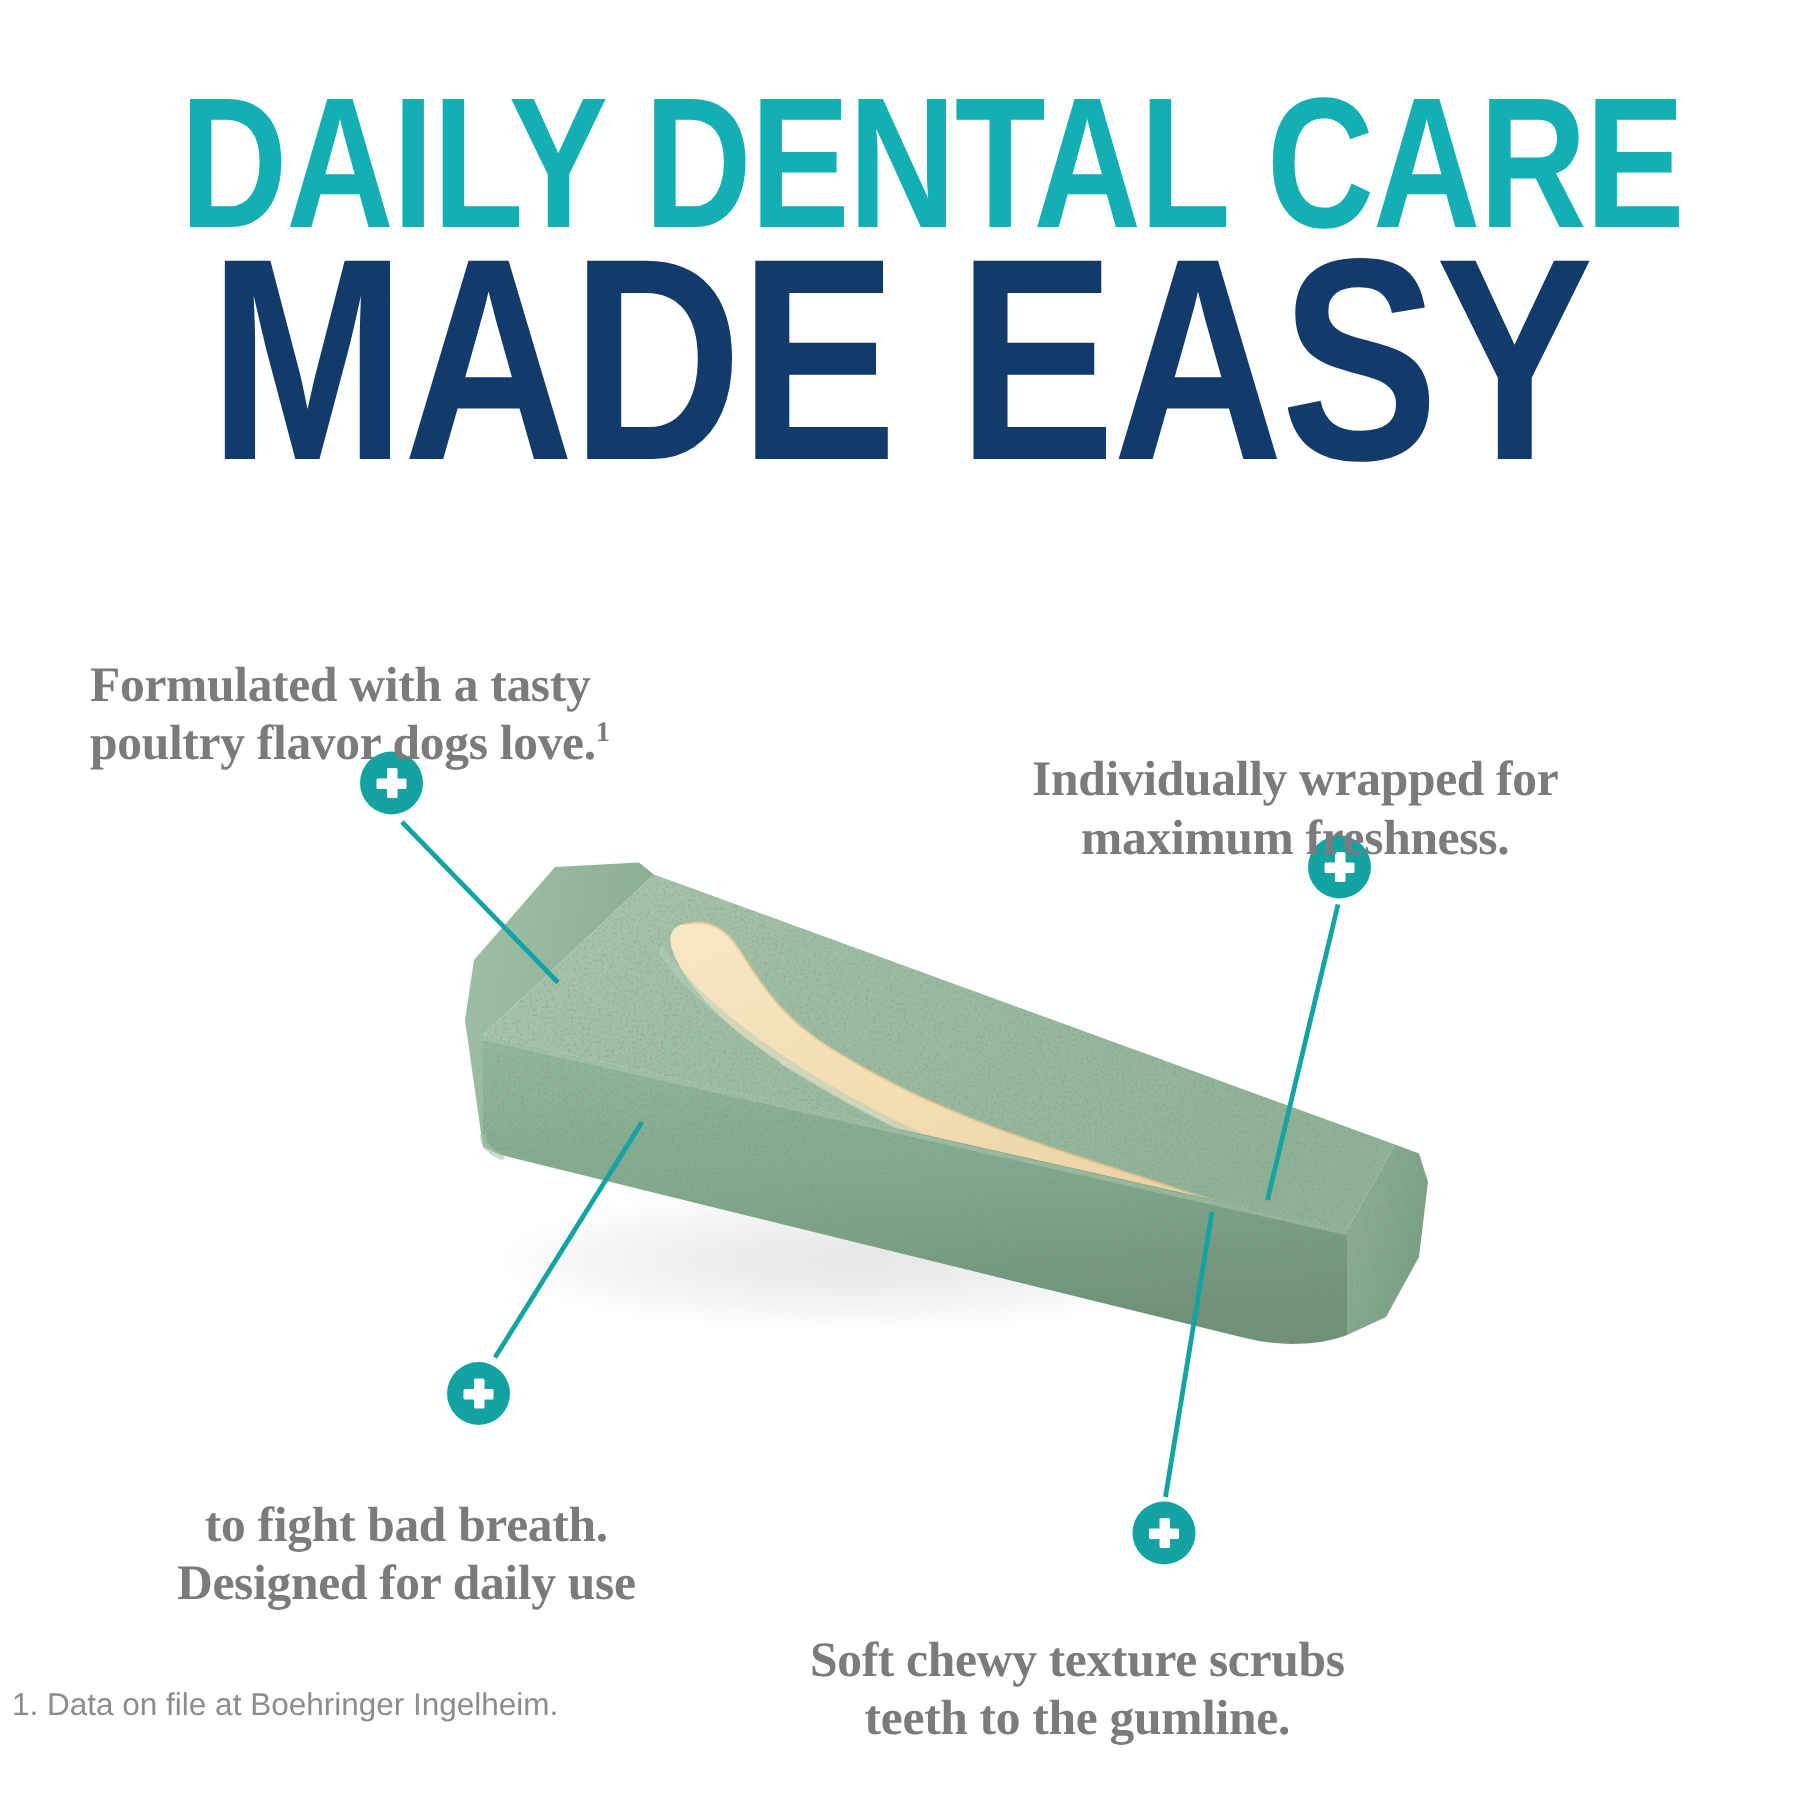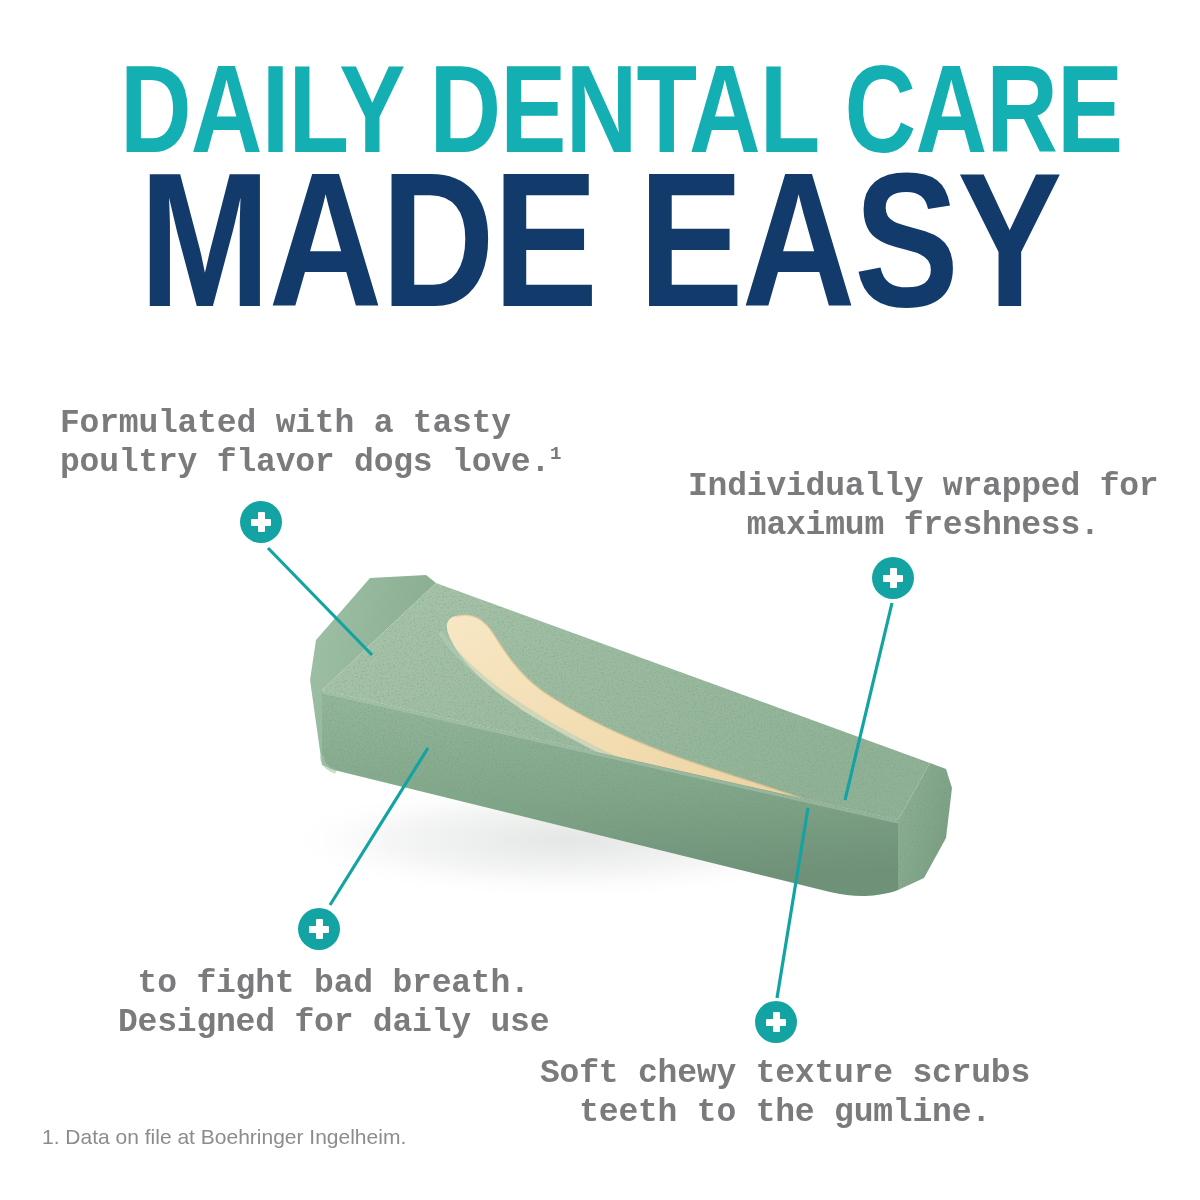--- a/index.html
+++ b/index.html
@@ -56,25 +56,26 @@
     top: 520px;
     width: 760px;
     height: 430px;
   }
   .product-svg { display: block; width: 100%; height: 100%; }
 
   
   .callout-text {
     position: absolute;
     color: #7B7B7E;
-    font-family: Liberation Mono, monospace;
+    font-family: Liberation Serif, serif;
     font-weight: bold;
     font-size: 33px;
     line-height: 1.18;
     letter-spacing: -0.2px;
+    margin-top: 33px;
   }
   .callout-text .ln { display: block; white-space: nowrap; }
   .sup {
     font-size: 19px;
     vertical-align: super;
     line-height: 0;
     font-weight: bold;
   }
 
   #txt-flavor    { left: 60px;  top: 405px;  text-align: left; }
@@ -117,21 +118,21 @@
     position: absolute;
     left: 0; top: 0;
     width: 1200px;
     height: 1200px;
     pointer-events: none;
   }
 
   
   .footnote {
     position: absolute;
-    left: 42px;
+    left: 8px;
     top: 1122px;
     color: #8C8C8F;
     font-family: "Liberation Sans", sans-serif;
     font-size: 21px;
     line-height: 1.42;
   }
   .footnote .ln { display: block; }
 </style>
 </head>
 <body>

